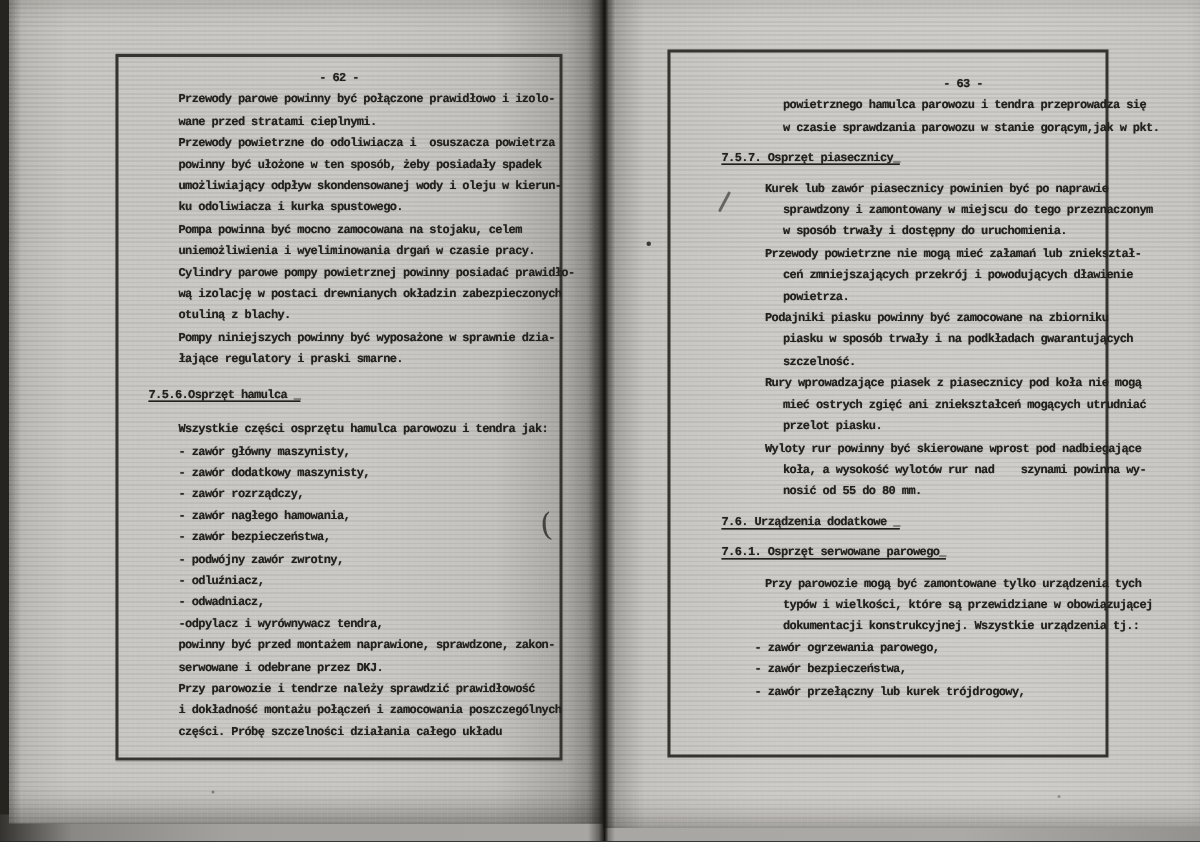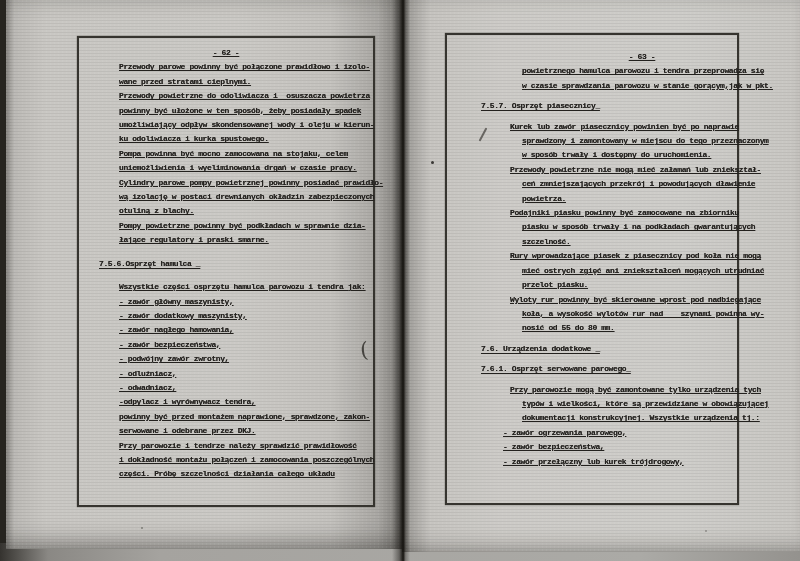--- a/index.html
+++ b/index.html
@@ -39,21 +39,20 @@
   .frame-left{left:77px;top:36px;width:294px;height:467px;}
   .frame-right{left:445px;top:33px;width:290px;height:468px;}
   .content{position:absolute;z-index:2;}
   #content-left{left:79px;top:46px;width:294px;}
   #content-right{left:470px;top:50px;width:344px;}
   .line{
     white-space:pre;
     font:bold 8px/14.4px "Liberation Mono","DejaVu Sans Mono",monospace;
     letter-spacing:-0.4px;color:#23211e;
     text-shadow:0 0 .6px rgba(35,33,30,.65);
-    text-decoration:underline;
   }
   .center{text-align:center;}
   .head{padding-left:20px;text-decoration:underline;text-underline-offset:2px;text-decoration-thickness:1px;}
   .body{padding-left:24px;margin-left:16px;}
   .para{padding-left:40px;}
   .list{padding-left:40px;}
   .gap{height:9px;}
   #content-right .head{padding-left:11px;}
   #content-right .body{padding-left:36px;}
   #content-right .para{padding-left:40px;}
@@ -91,28 +90,29 @@
       <div class="line body">wane przed stratami cieplnymi.</div>
       <div class="line para">Przewody powietrzne do odoliwiacza i  osuszacza powietrza</div>
       <div class="line body">powinny być ułożone w ten sposób, żeby posiadały spadek</div>
       <div class="line body">umożliwiający odpływ skondensowanej wody i oleju w kierun-</div>
       <div class="line body">ku odoliwiacza i kurka spustowego.</div>
       <div class="line para">Pompa powinna być mocno zamocowana na stojaku, celem</div>
       <div class="line body">uniemożliwienia i wyeliminowania drgań w czasie pracy.</div>
       <div class="line para">Cylindry parowe pompy powietrznej powinny posiadać prawidło-</div>
       <div class="line body">wą izolację w postaci drewnianych okładzin zabezpieczonych</div>
       <div class="line body">otuliną z blachy.</div>
-      <div class="line body">Pompy powietrzne powinny być podkładach w sprawnie dzia-</div>
+      <div class="line body">Pompy niniejszych powinny być wyposażone w sprawnie dzia-</div>
       <div class="line body">łające regulatory i praski smarne.</div>
       <div class="gap"></div>
       <div class="line head">7.5.6.Osprzęt hamulca _</div>
       <div class="gap"></div>
       <div class="line para">Wszystkie części osprzętu hamulca parowozu i tendra jak:</div>
       <div class="line list">- zawór główny maszynisty,</div>
       <div class="line list">- zawór dodatkowy maszynisty,</div>
+      <div class="line list">- zawór rozrządczy,</div>
       <div class="line list">- zawór nagłego hamowania,</div>
       <div class="line list">- zawór bezpieczeństwa,</div>
       <div class="line list">- podwójny zawór zwrotny,</div>
       <div class="line list">- odluźniacz,</div>
       <div class="line list">- odwadniacz,</div>
       <div class="line list">-odpylacz i wyrównywacz tendra,</div>
       <div class="line body">powinny być przed montażem naprawione, sprawdzone, zakon-</div>
       <div class="line body">serwowane i odebrane przez DKJ.</div>
       <div class="line para">Przy parowozie i tendrze należy sprawdzić prawidłowość</div>
       <div class="line body">i dokładność montażu połączeń i zamocowania poszczególnych</div>

